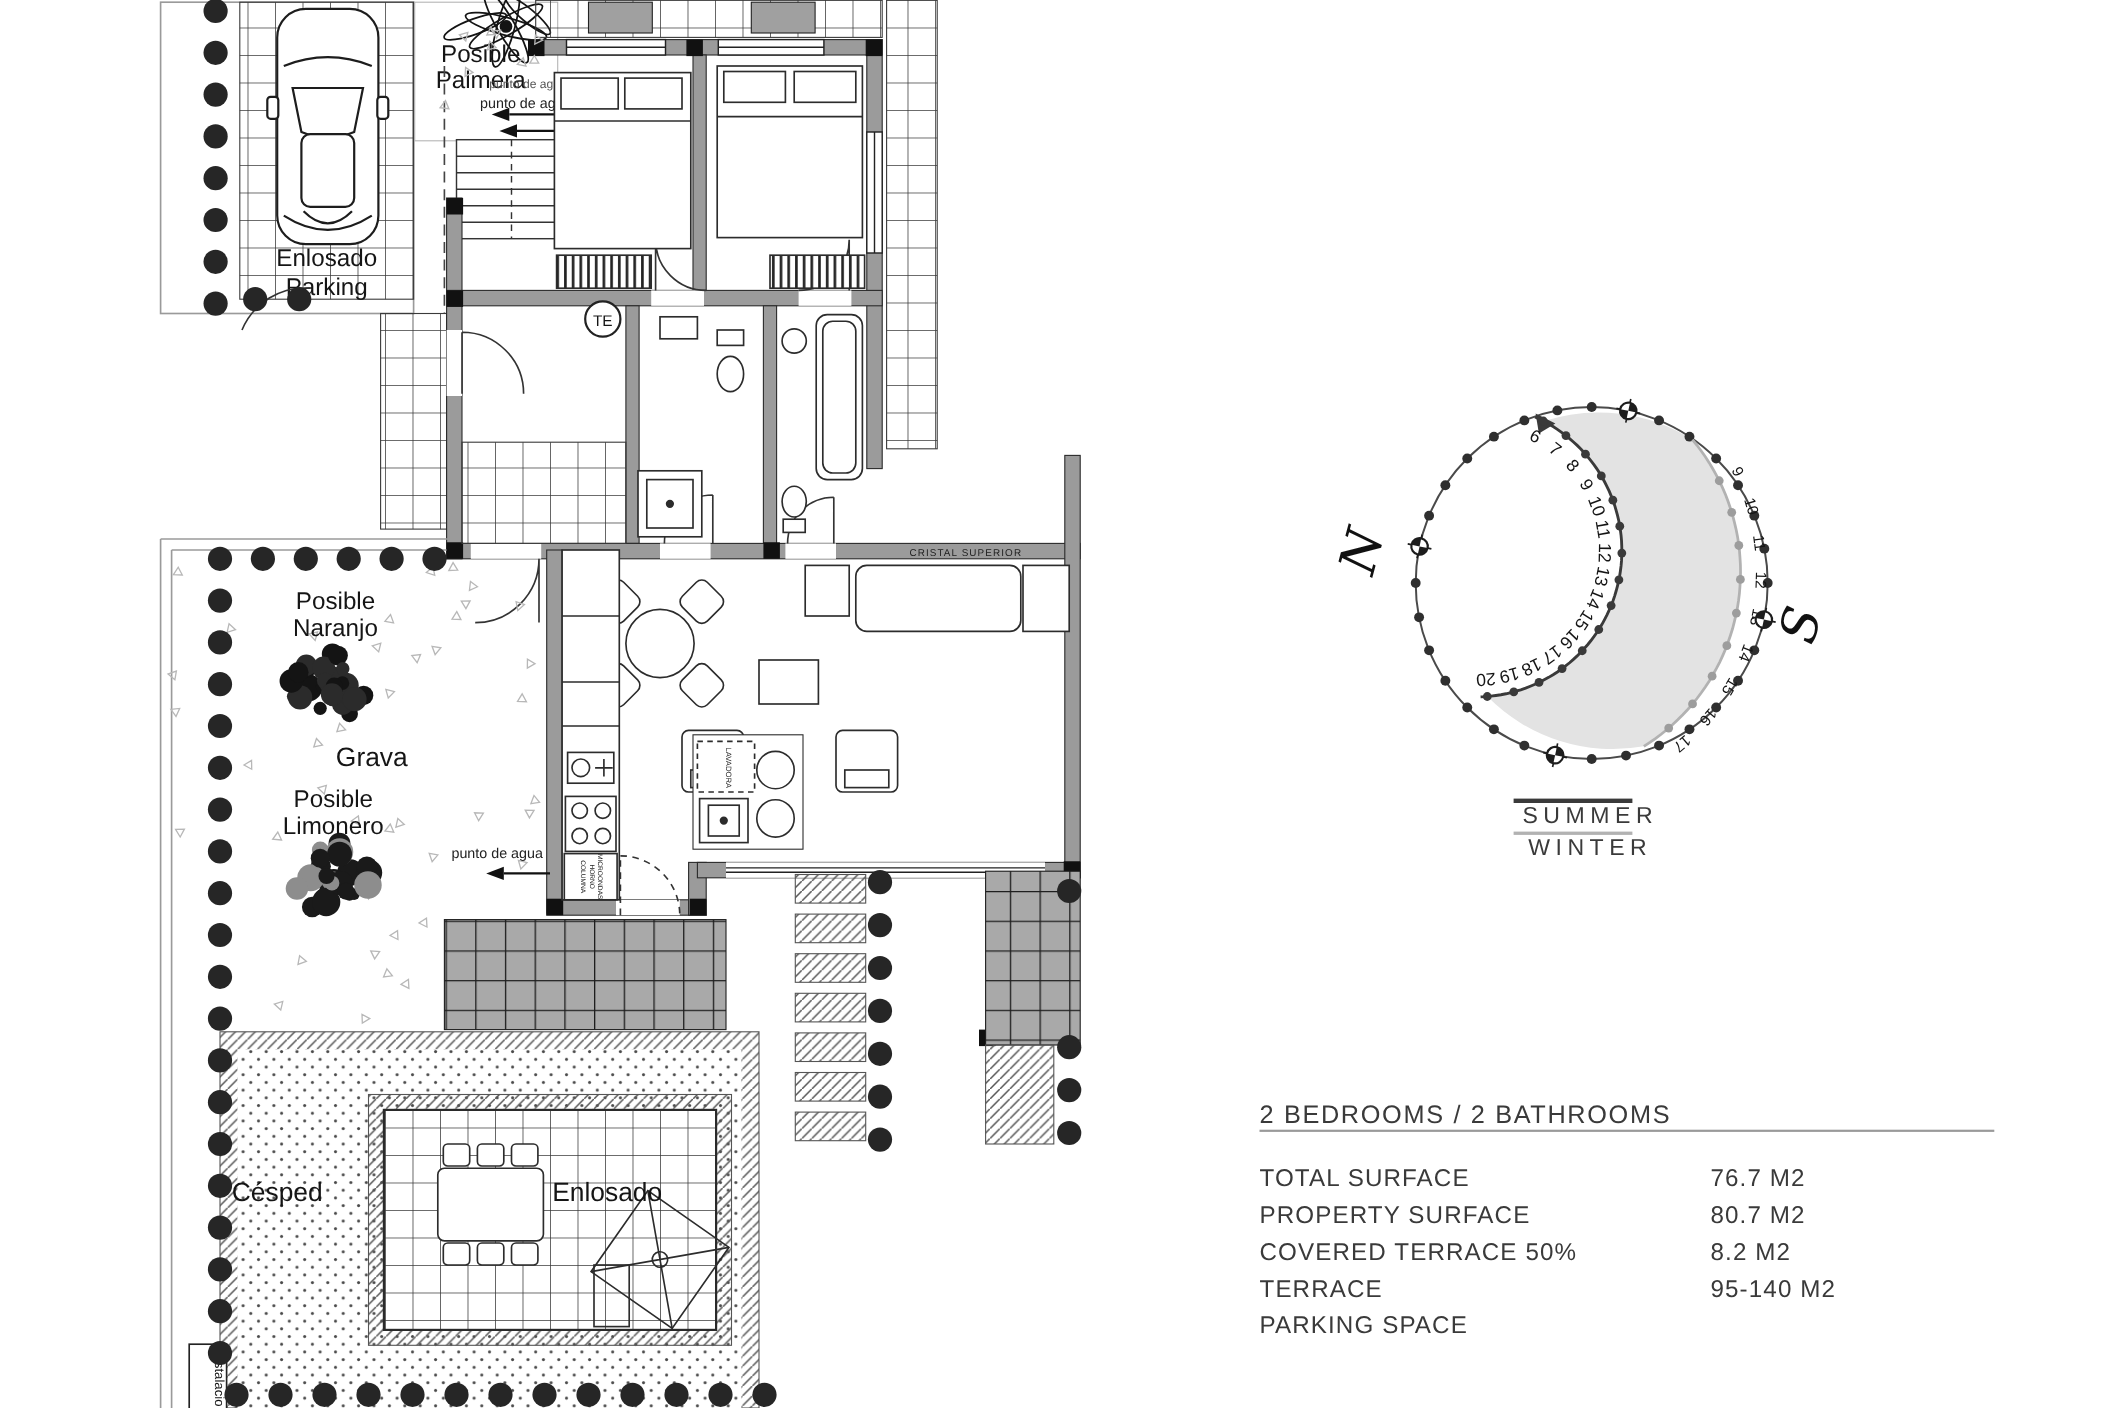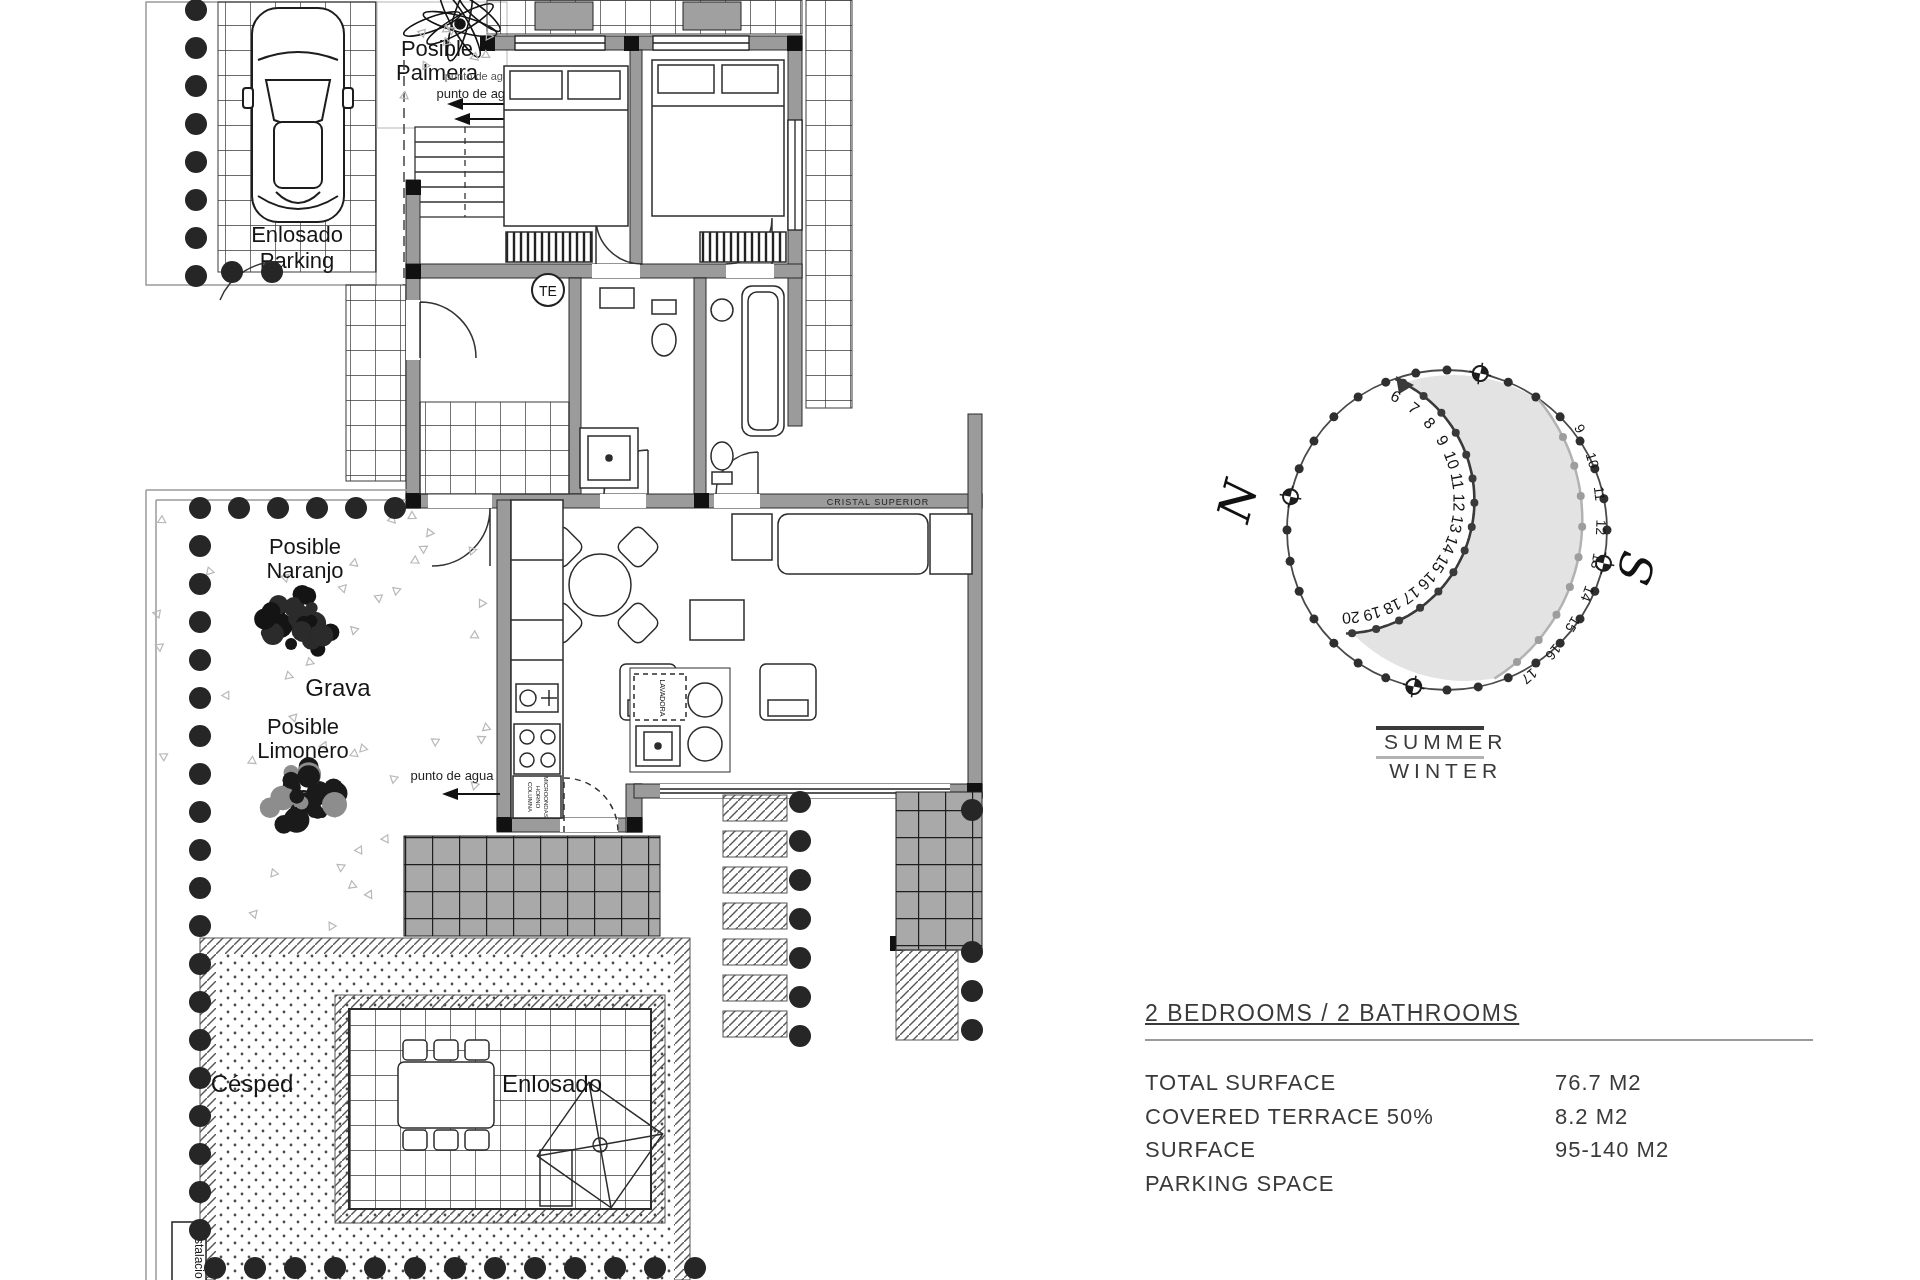--- a/index.html
+++ b/index.html
@@ -13,22 +13,22 @@
   .small-label{font-size:13px;fill:#222;}
   .micro-label{font-size:6px;fill:#222;}
   .cardinal{font-family:"DejaVu Serif",serif;font-style:italic;font-size:46px;fill:#111;}
   .legend{position:absolute;left:1352px;top:726px;}
   .legend-row{display:flex;align-items:center;height:30px;flex-direction:column;}
   .legend-line{display:inline-block;width:108px;}
   .legend-line.summer{height:4px;}
   .legend-line.winter{height:3px;}
   .legend-text{margin-left:32px;font-size:21px;letter-spacing:5px;color:#3a3a3a;}
   .specs{position:absolute;left:1145px;top:1000px;width:668px;}
-  .specs-title{font-size:23px;letter-spacing:1.5px;color:#3a3a3a;padding-bottom:12px;
-               border-bottom:2px solid #9a9a9a;text-decoration:underline;}
+  .specs-title{font-size:23px;letter-spacing:1.5px;color:#3a3a3a;
+               border-bottom:2px solid #9a9a9a;}
   .specs-rows{margin-top:29px;}
   .specs-row{position:relative;height:33.5px;font-size:22px;letter-spacing:1px;color:#3a3a3a;}
   .specs-value{position:absolute;left:410px;top:0;}
 </style>
 </head>
 <body>
 
 <div class="page">
 
 <svg id="plan-svg" width="1920" height="1280" viewBox="0 0 1920 1280">
@@ -639,25 +639,29 @@
 </div>
 
 <div class="specs">
   <div class="specs-title">2 BEDROOMS / 2 BATHROOMS</div>
   <div class="specs-rows">
     <div class="specs-row">
       <span>TOTAL SURFACE</span>
       <span class="specs-value">76.7 M2</span>
     </div>
     <div class="specs-row">
+      <span>PROPERTY SURFACE</span>
+      <span class="specs-value">80.7 M2</span>
+    </div>
+    <div class="specs-row">
       <span>COVERED TERRACE 50%</span>
       <span class="specs-value">8.2 M2</span>
     </div>
     <div class="specs-row">
-      <span>SURFACE</span>
+      <span>TERRACE</span>
       <span class="specs-value">95-140 M2</span>
     </div>
     <div class="specs-row">
       <span>PARKING SPACE</span>
       <span class="specs-value"></span>
     </div>
   </div>
 </div>
 
 </div>

